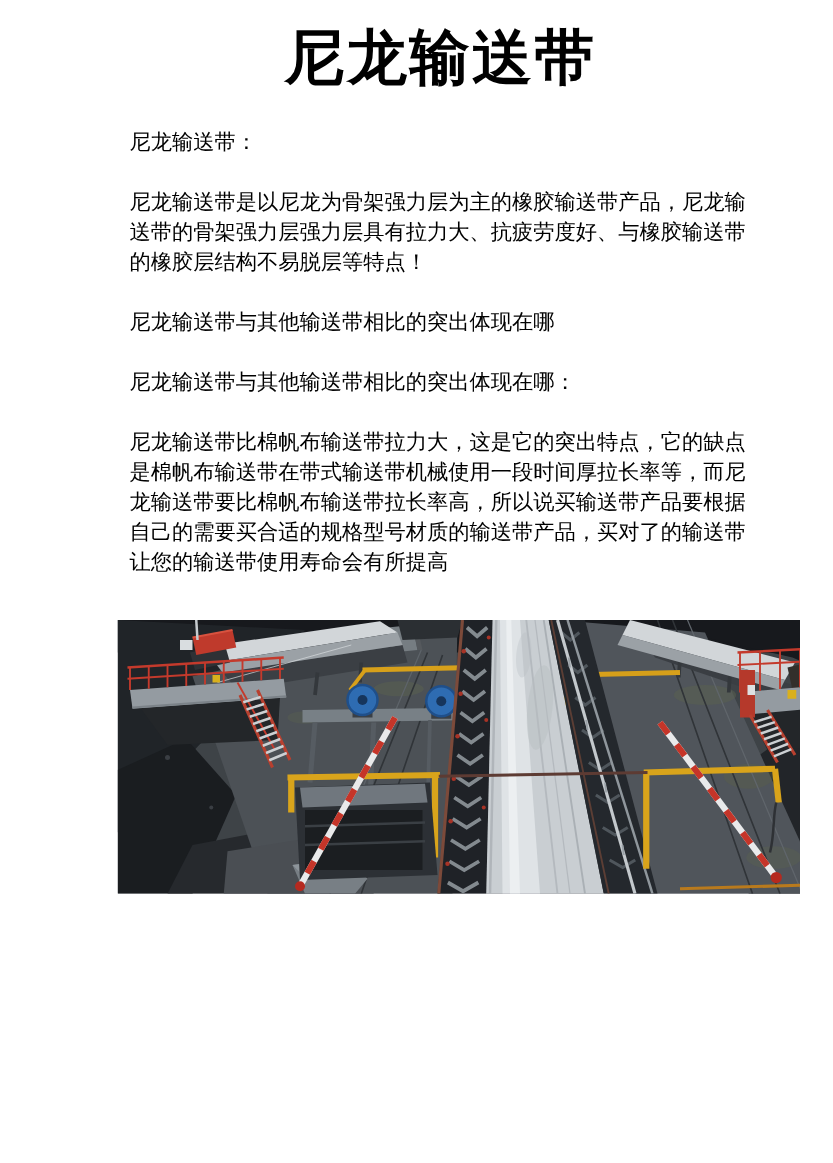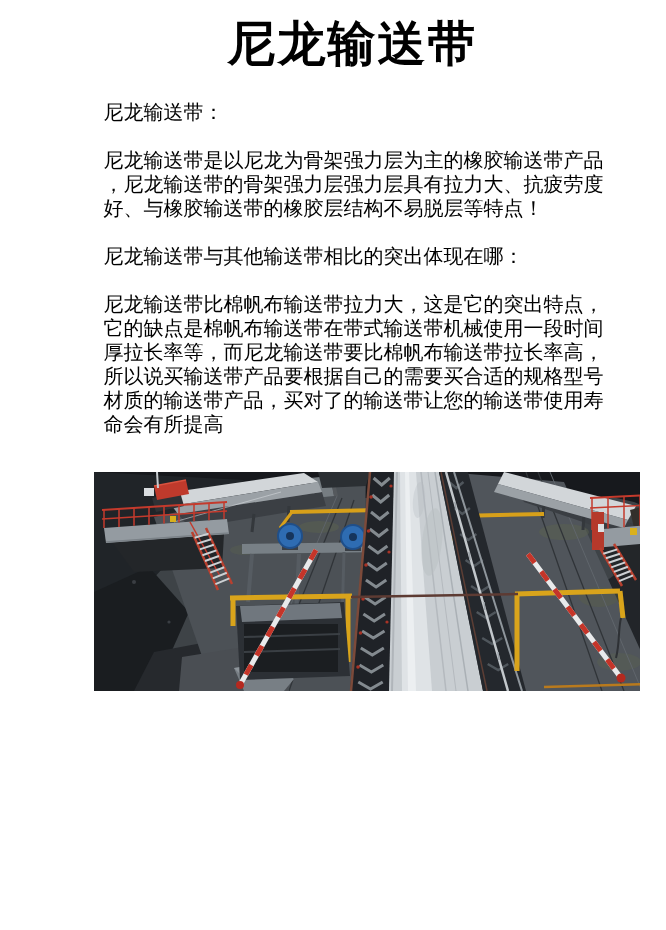--- a/index.html
+++ b/index.html
@@ -3,37 +3,37 @@
 <meta charset="utf-8">
 <style>
   html,body{margin:0;padding:0;background:#ffffff;}
   .page{
     position:relative;
     width:574px;
     height:930px;
     margin:0 auto;
     background:#ffffff;
     overflow:hidden;
-    font-family:Liberation Mono, monospace;
+    font-family:Liberation Sans, sans-serif;
     color:#000;
     padding-left:39px;
   }
   h1.title{
     font-size:48px;
     line-height:58px;
     font-weight:bold;
     text-align:center;
     letter-spacing:2px;
     margin:18px 0 26px 0;
   }
   .article{
     padding:0 30px 0 38px;
   }
   .article p{
-    font-size:20px;
+    font-size:17px;
     line-height:24px;
     margin:24px 0;
     line-break:anywhere;
     word-break:break-all;
   }
   .photo-wrap{
     margin:34px 0 0 28px;
     width:612px;
     height:219px;
     overflow:hidden;
@@ -43,20 +43,21 @@
 </head>
 <body>
 
 <div class="page">
 
   <h1 class="title">尼龙输送带</h1>
 
   <div class="article">
     <p>尼龙输送带：</p>
     <p>尼龙输送带是以尼龙为骨架强力层为主的橡胶输送带产品，尼龙输送带的骨架强力层强力层具有拉力大、抗疲劳度好、与橡胶输送带的橡胶层结构不易脱层等特点！</p>
+    <p>尼龙输送带与其他输送带相比的突出体现在哪</p>
     <p>尼龙输送带与其他输送带相比的突出体现在哪：</p>
     <p>尼龙输送带比棉帆布输送带拉力大，这是它的突出特点，它的缺点是棉帆布输送带在带式输送带机械使用一段时间厚拉长率等，而尼龙输送带要比棉帆布输送带拉长率高，所以说买输送带产品要根据自己的需要买合适的规格型号材质的输送带产品，买对了的输送带让您的输送带使用寿命会有所提高</p>
   </div>
 
   <div class="photo-wrap" role="img" aria-label="煤场带式输送机（输送带）实景照片">
     <svg width="612" height="219" viewBox="0 0 612 219" xmlns="http://www.w3.org/2000/svg">
 
       <rect x="0" y="0" width="612" height="219" fill="#3e4347"></rect>
 
       <g>

